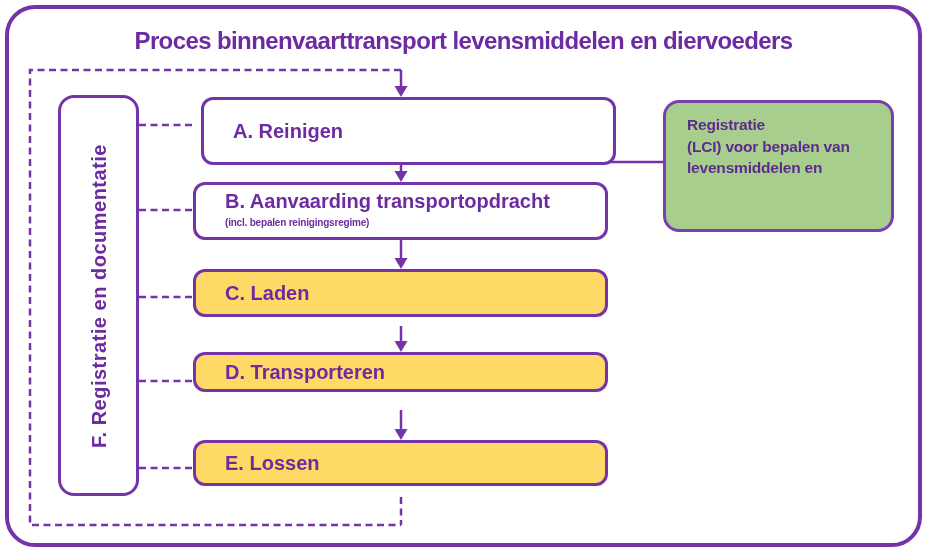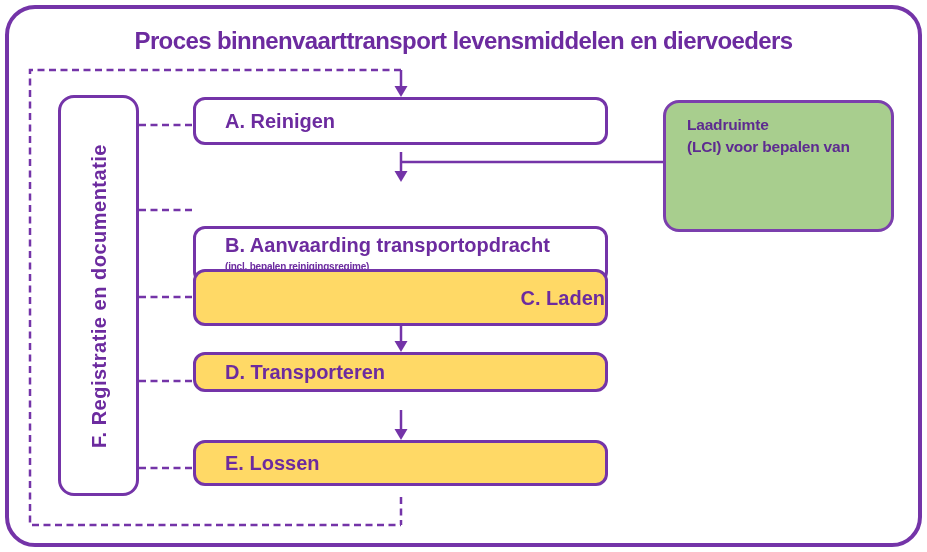--- a/index.html
+++ b/index.html
@@ -43,23 +43,23 @@
     border:3px solid #7434A8;
     border-radius:12px;
     background:#ffffff;
     display:flex;flex-direction:column;justify-content:center;
     padding-left:29px;
     color:#6C2B9F;
   }
   .pbox .label{font-size:20px;font-weight:700;line-height:22px;}
   .pbox .sublabel{font-size:10px;font-weight:700;letter-spacing:-0.2px;line-height:18px;margin-top:2px;}
   .pbox.filled{background:#FFD966;}
-  .box-a{top:97px;height:48px;}
-  .box-b{top:182px;height:58px;margin-top:44px;}
-  .box-c{top:269px;height:57px;text-align:right;}
+  .box-a{top:97px;height:68px;margin-left:8px;}
+  .box-b{top:182px;height:58px;}
+  .box-c{top:269px;height:48px;}
   .box-d{top:352px;height:40px;}
   .box-e{top:440px;height:46px;}
   .note{
     position:absolute;left:663px;top:100px;width:231px;height:132px;
     box-sizing:border-box;
     background:#A8CE8E;
     border:3px solid #7B3FAD;
     border-radius:16px;
     padding:11px 6px 0 21px;
     color:#5D2B90;
@@ -131,17 +131,18 @@
 
   <div class="pbox box-d filled">
     <span class="label">D. Transporteren</span>
   </div>
 
   <div class="pbox box-e filled">
     <span class="label">E. Lossen</span>
   </div>
 
   <div class="note">
-    <div class="nline">Laadruimte</div>
+    <div class="nline">Registratie</div>
     <div class="nline">(LCI) voor bepalen van</div>
+    <div class="nline">levensmiddelen en</div>
   </div>
 
 </div>
 
 </body></html>

